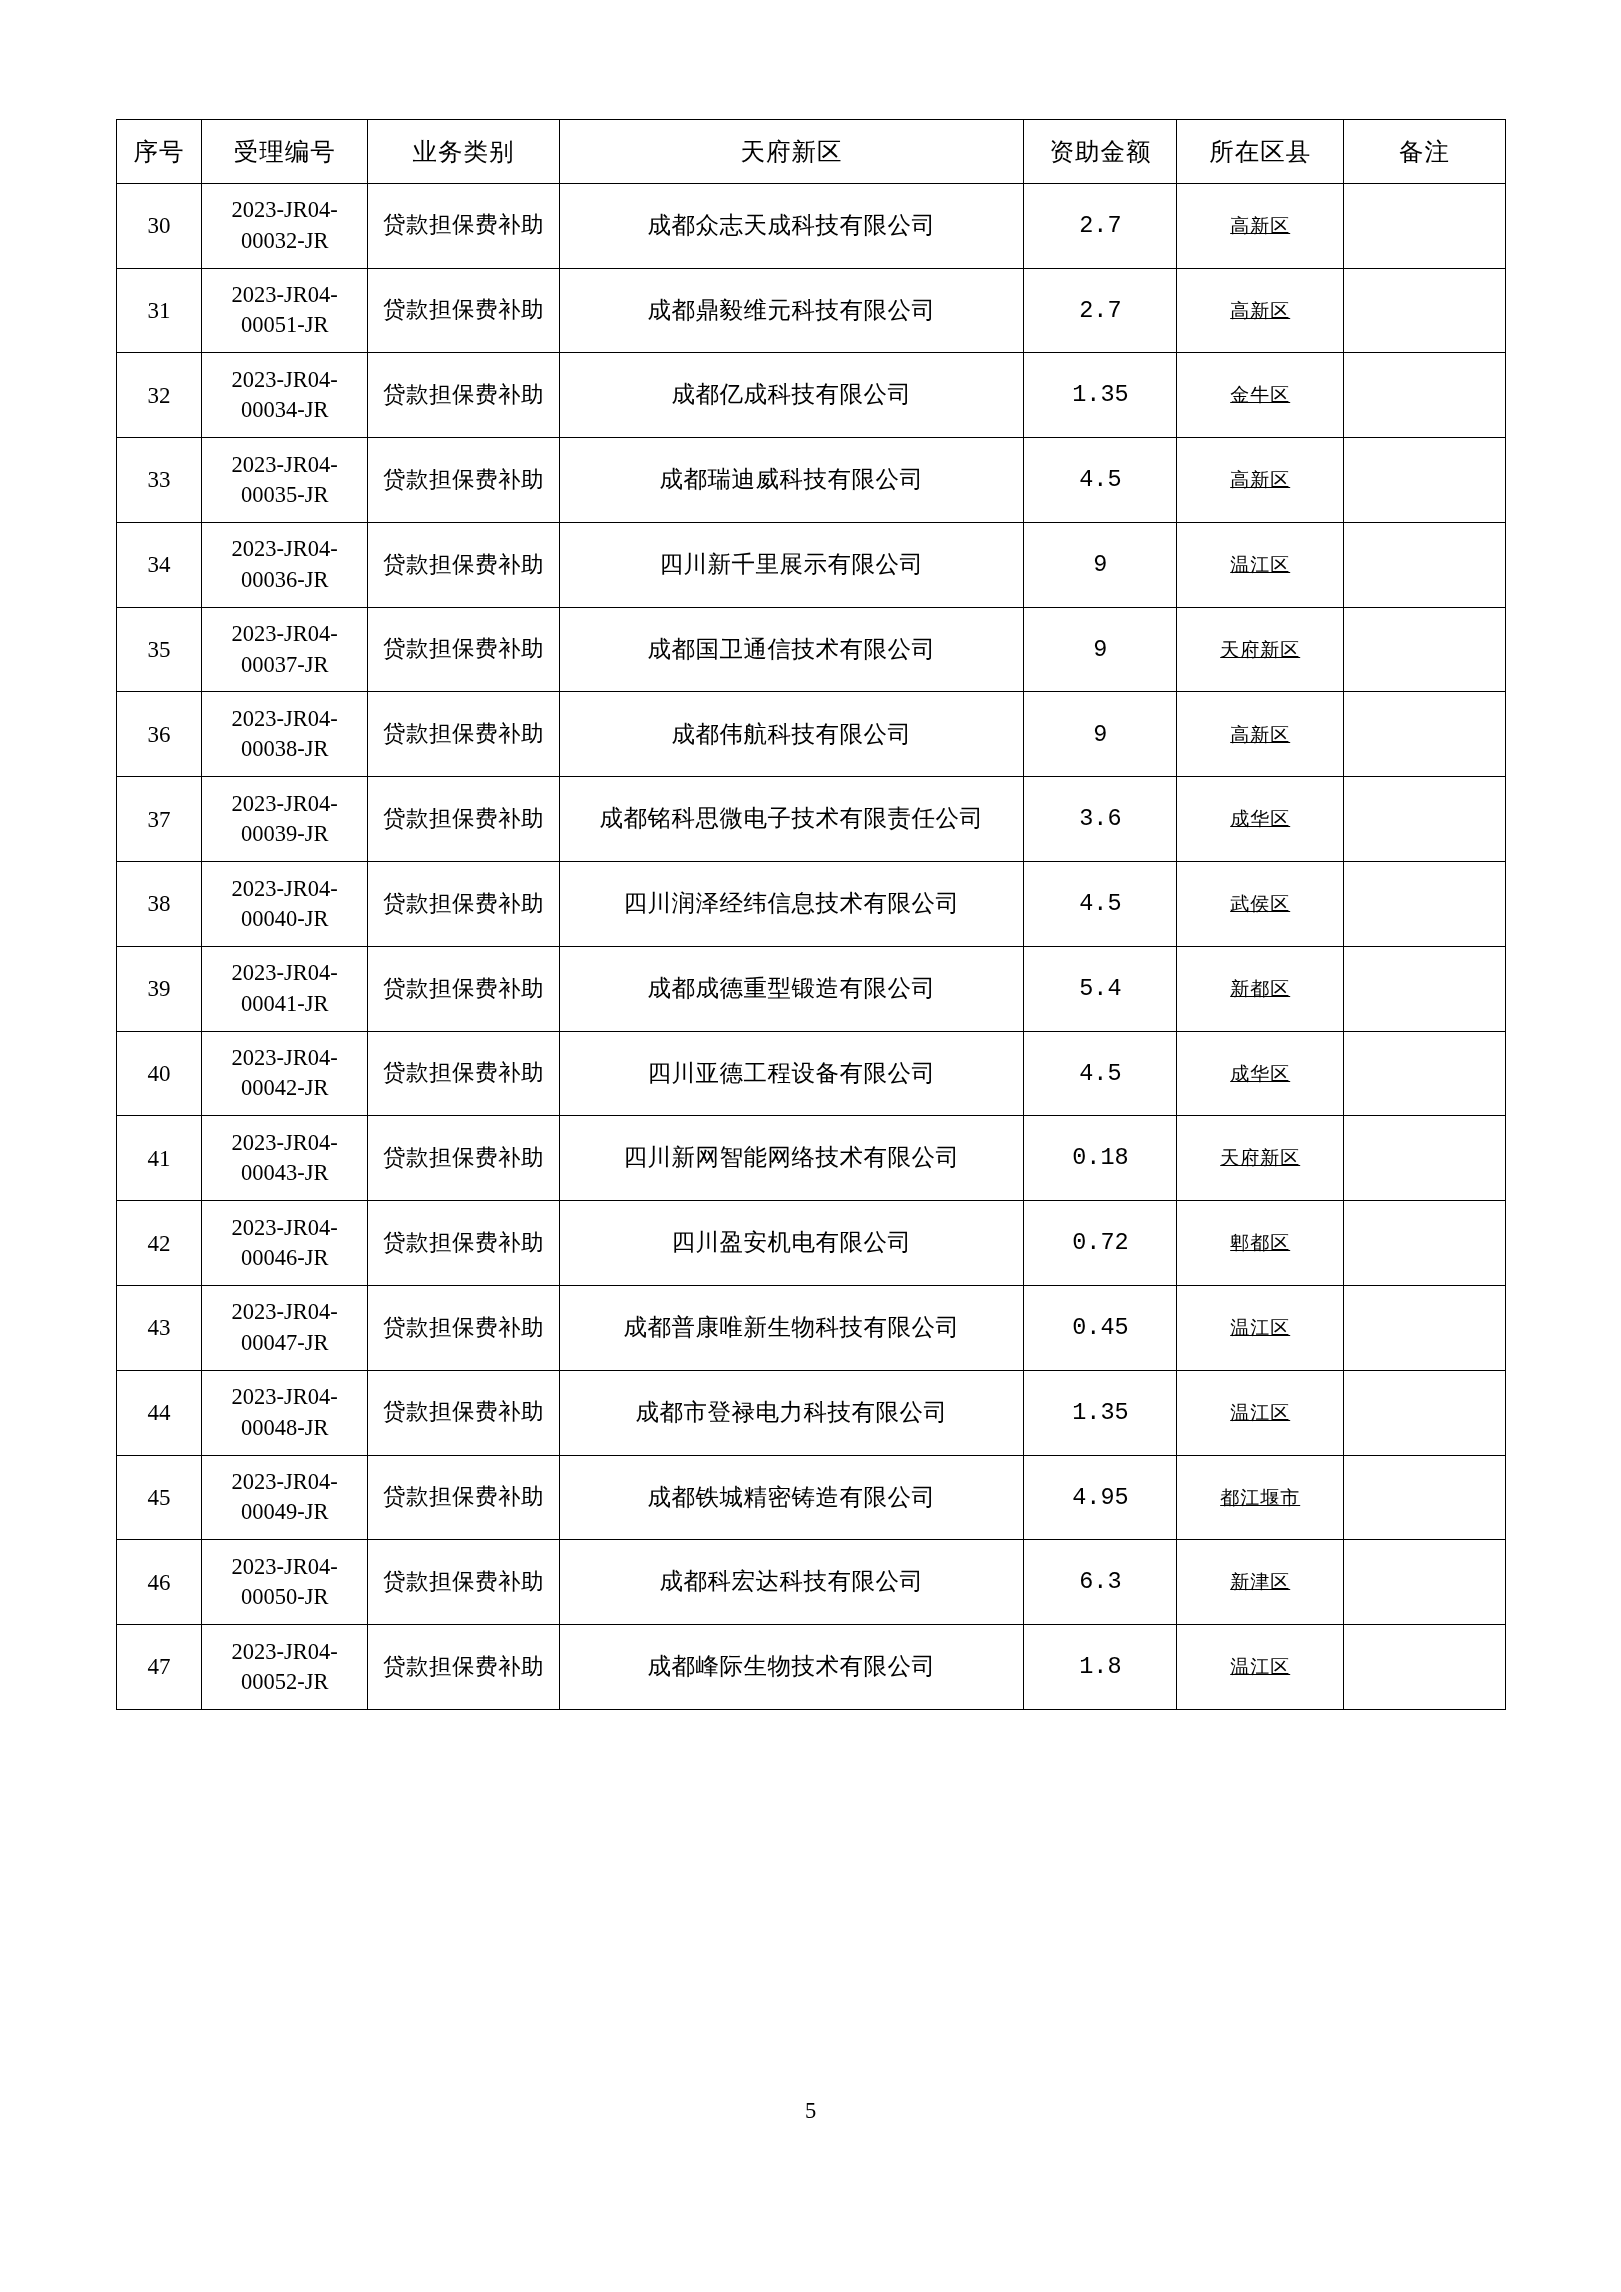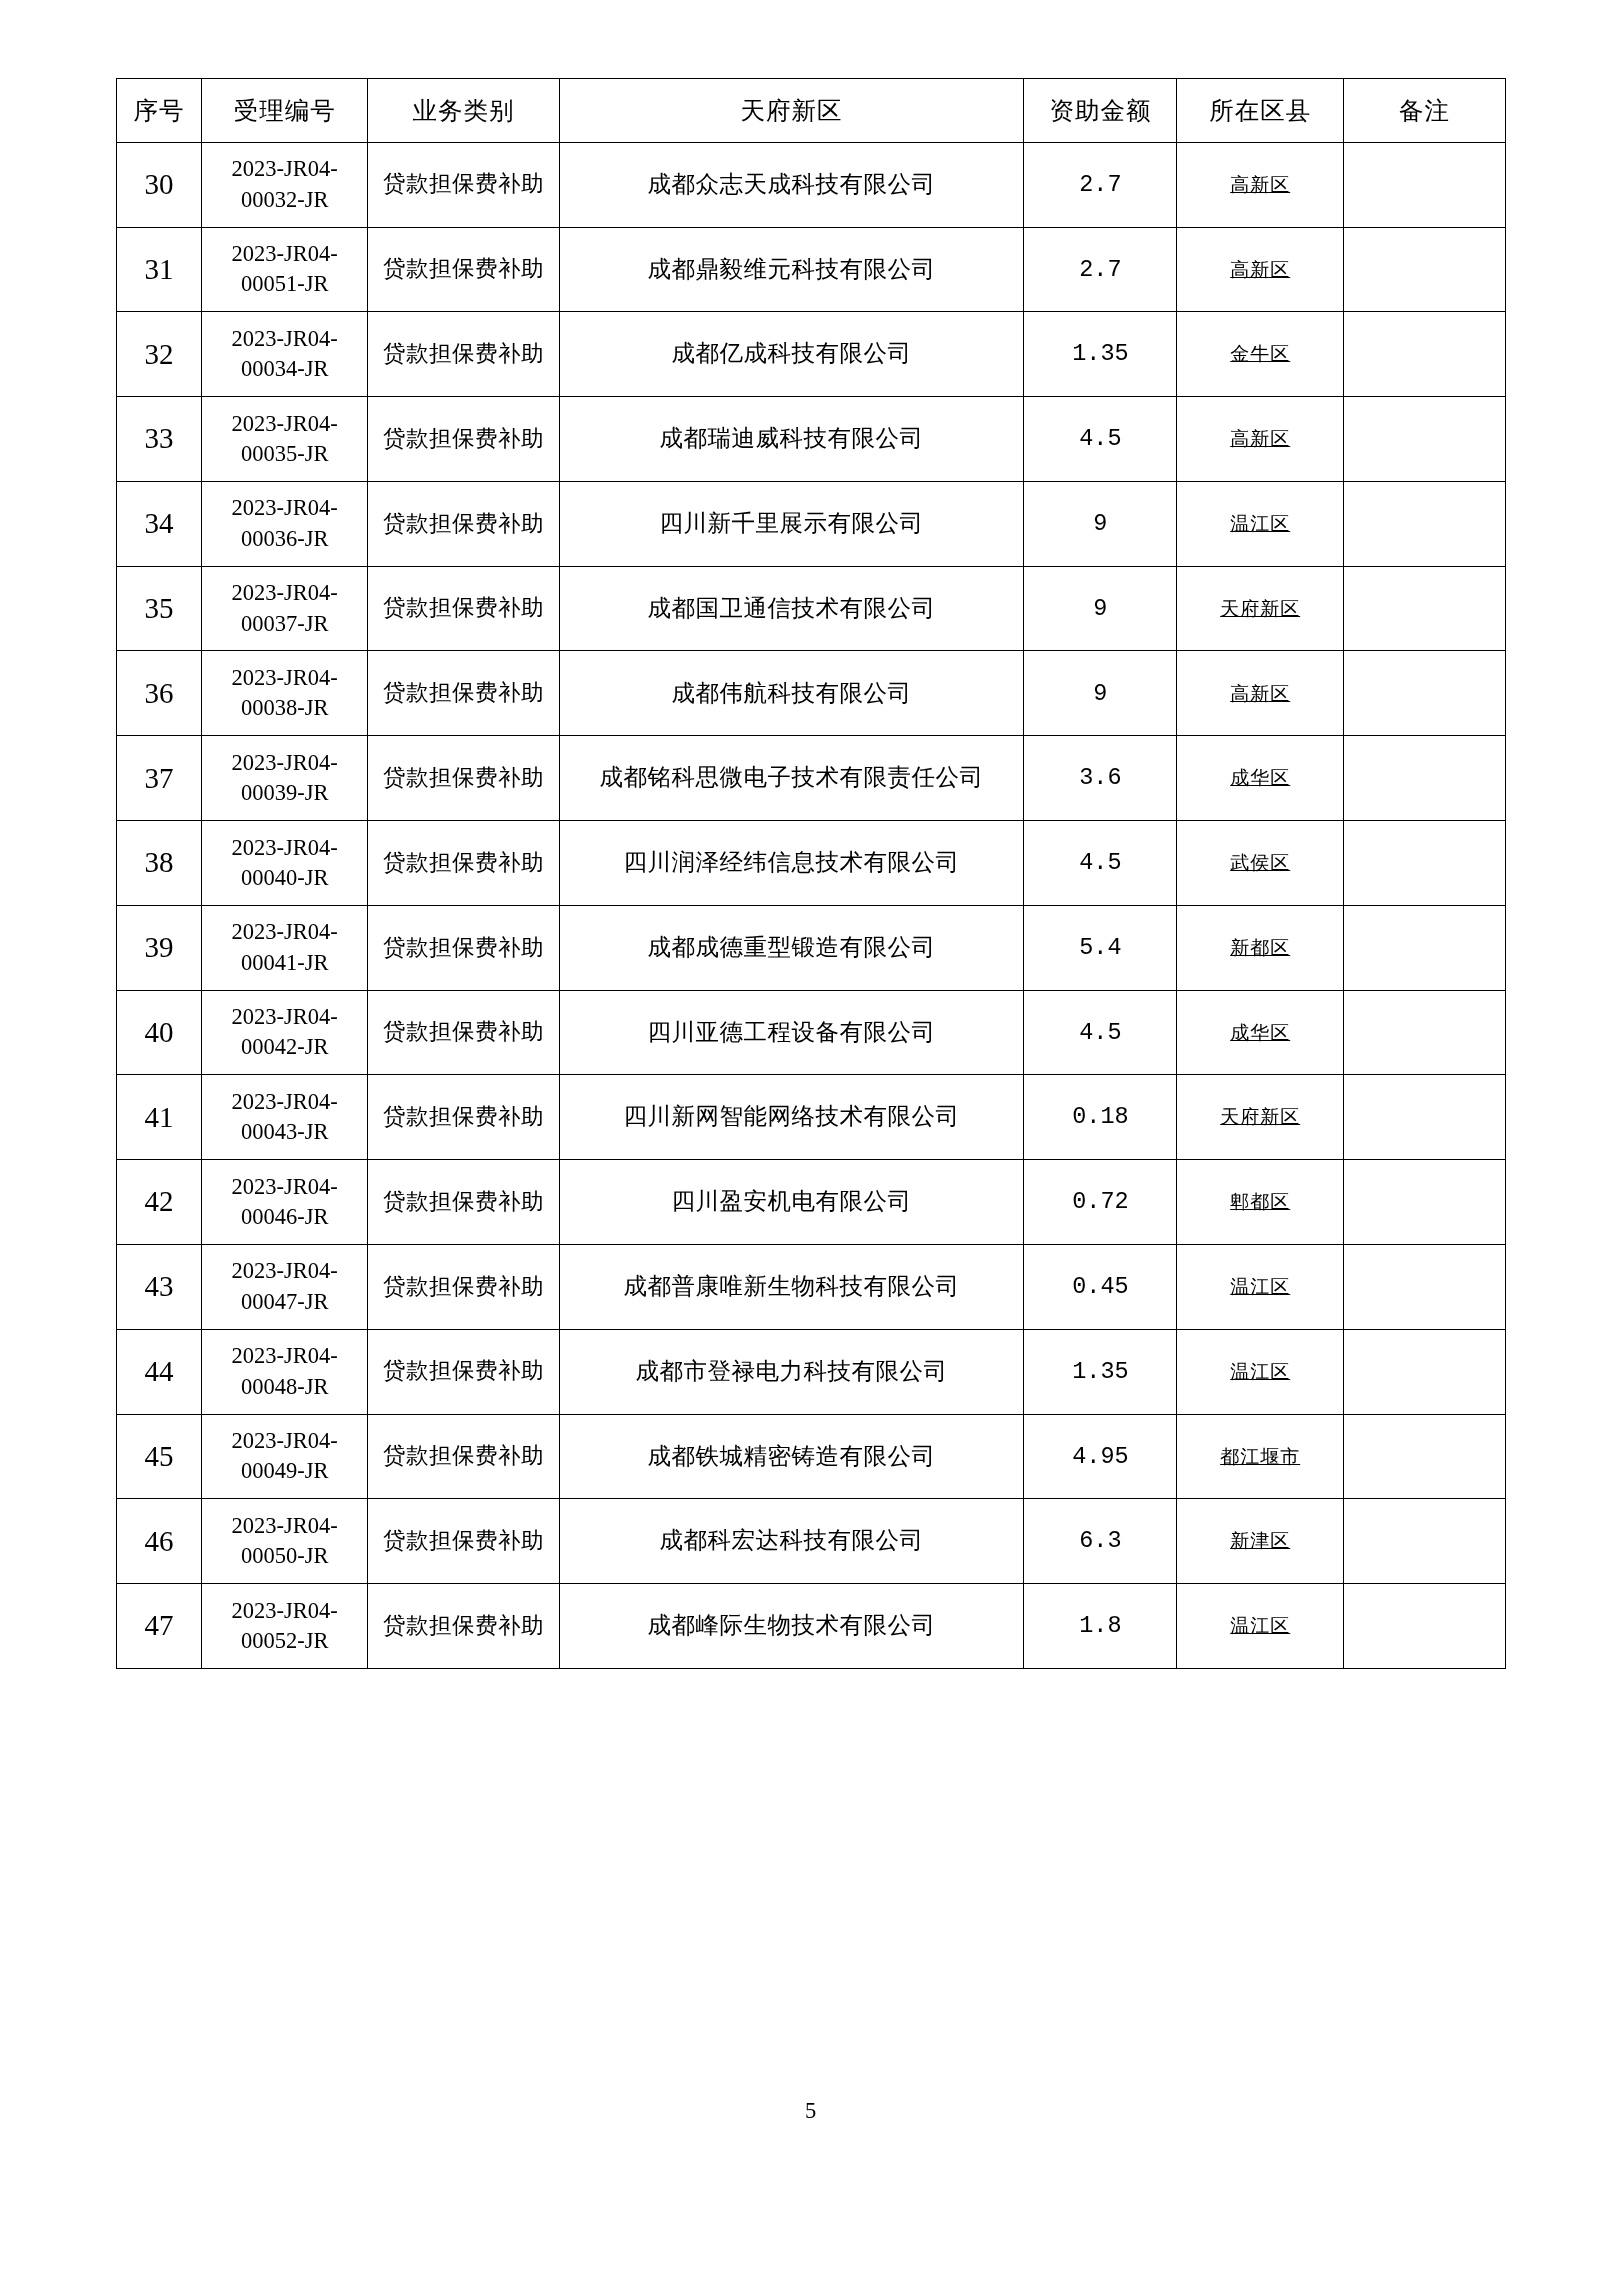--- a/index.html
+++ b/index.html
@@ -12,21 +12,21 @@
     height: 2293px;
     font-family: "Liberation Serif", "DejaVu Serif", serif;
     color: #000000;
     position: relative;
   }
   .page {
     position: relative;
     width: 1621px;
     height: 2212px;
     box-sizing: border-box;
-    padding: 78px 116px 0 116px;
+    padding: 119px 116px 0 116px;
   }
   table.doc-table {
     border-collapse: collapse;
     width: 1390px;
     table-layout: fixed;
   }
   table.doc-table td, table.doc-table th {
     border: 1.6px solid #000000;
     text-align: center;
     vertical-align: middle;
@@ -45,21 +45,21 @@
   }
   
   col.c-seq      { width: 76px; }
   col.c-code     { width: 149px; }
   col.c-type     { width: 171px; }
   col.c-unit     { width: 416px; }
   col.c-amount   { width: 137px; }
   col.c-district { width: 149px; }
   col.c-remark   { width: 145px; }
 
-  td.seq    { font-size: 29px; font-family: "Liberation Serif", serif; }
+  td.seq    { font-size: 23px; font-family: "Liberation Serif", serif; }
   td.code   { font-size: 22.5px; line-height: 1.28; font-family: Liberation Serif, serif; }
   td.type   { font-size: 22.5px; letter-spacing: 0.5px; }
   td.unit   { font-size: 23.5px; letter-spacing: 0.5px; }
   td.amount { font-size: 23.5px; font-family: Liberation Mono, monospace; }
   td.district { font-size: 19px; letter-spacing: 1px; text-decoration: underline; }
   td.remark { font-size: 22.5px; }
 
   .code-line { display: block; }
 
   .page-number {

